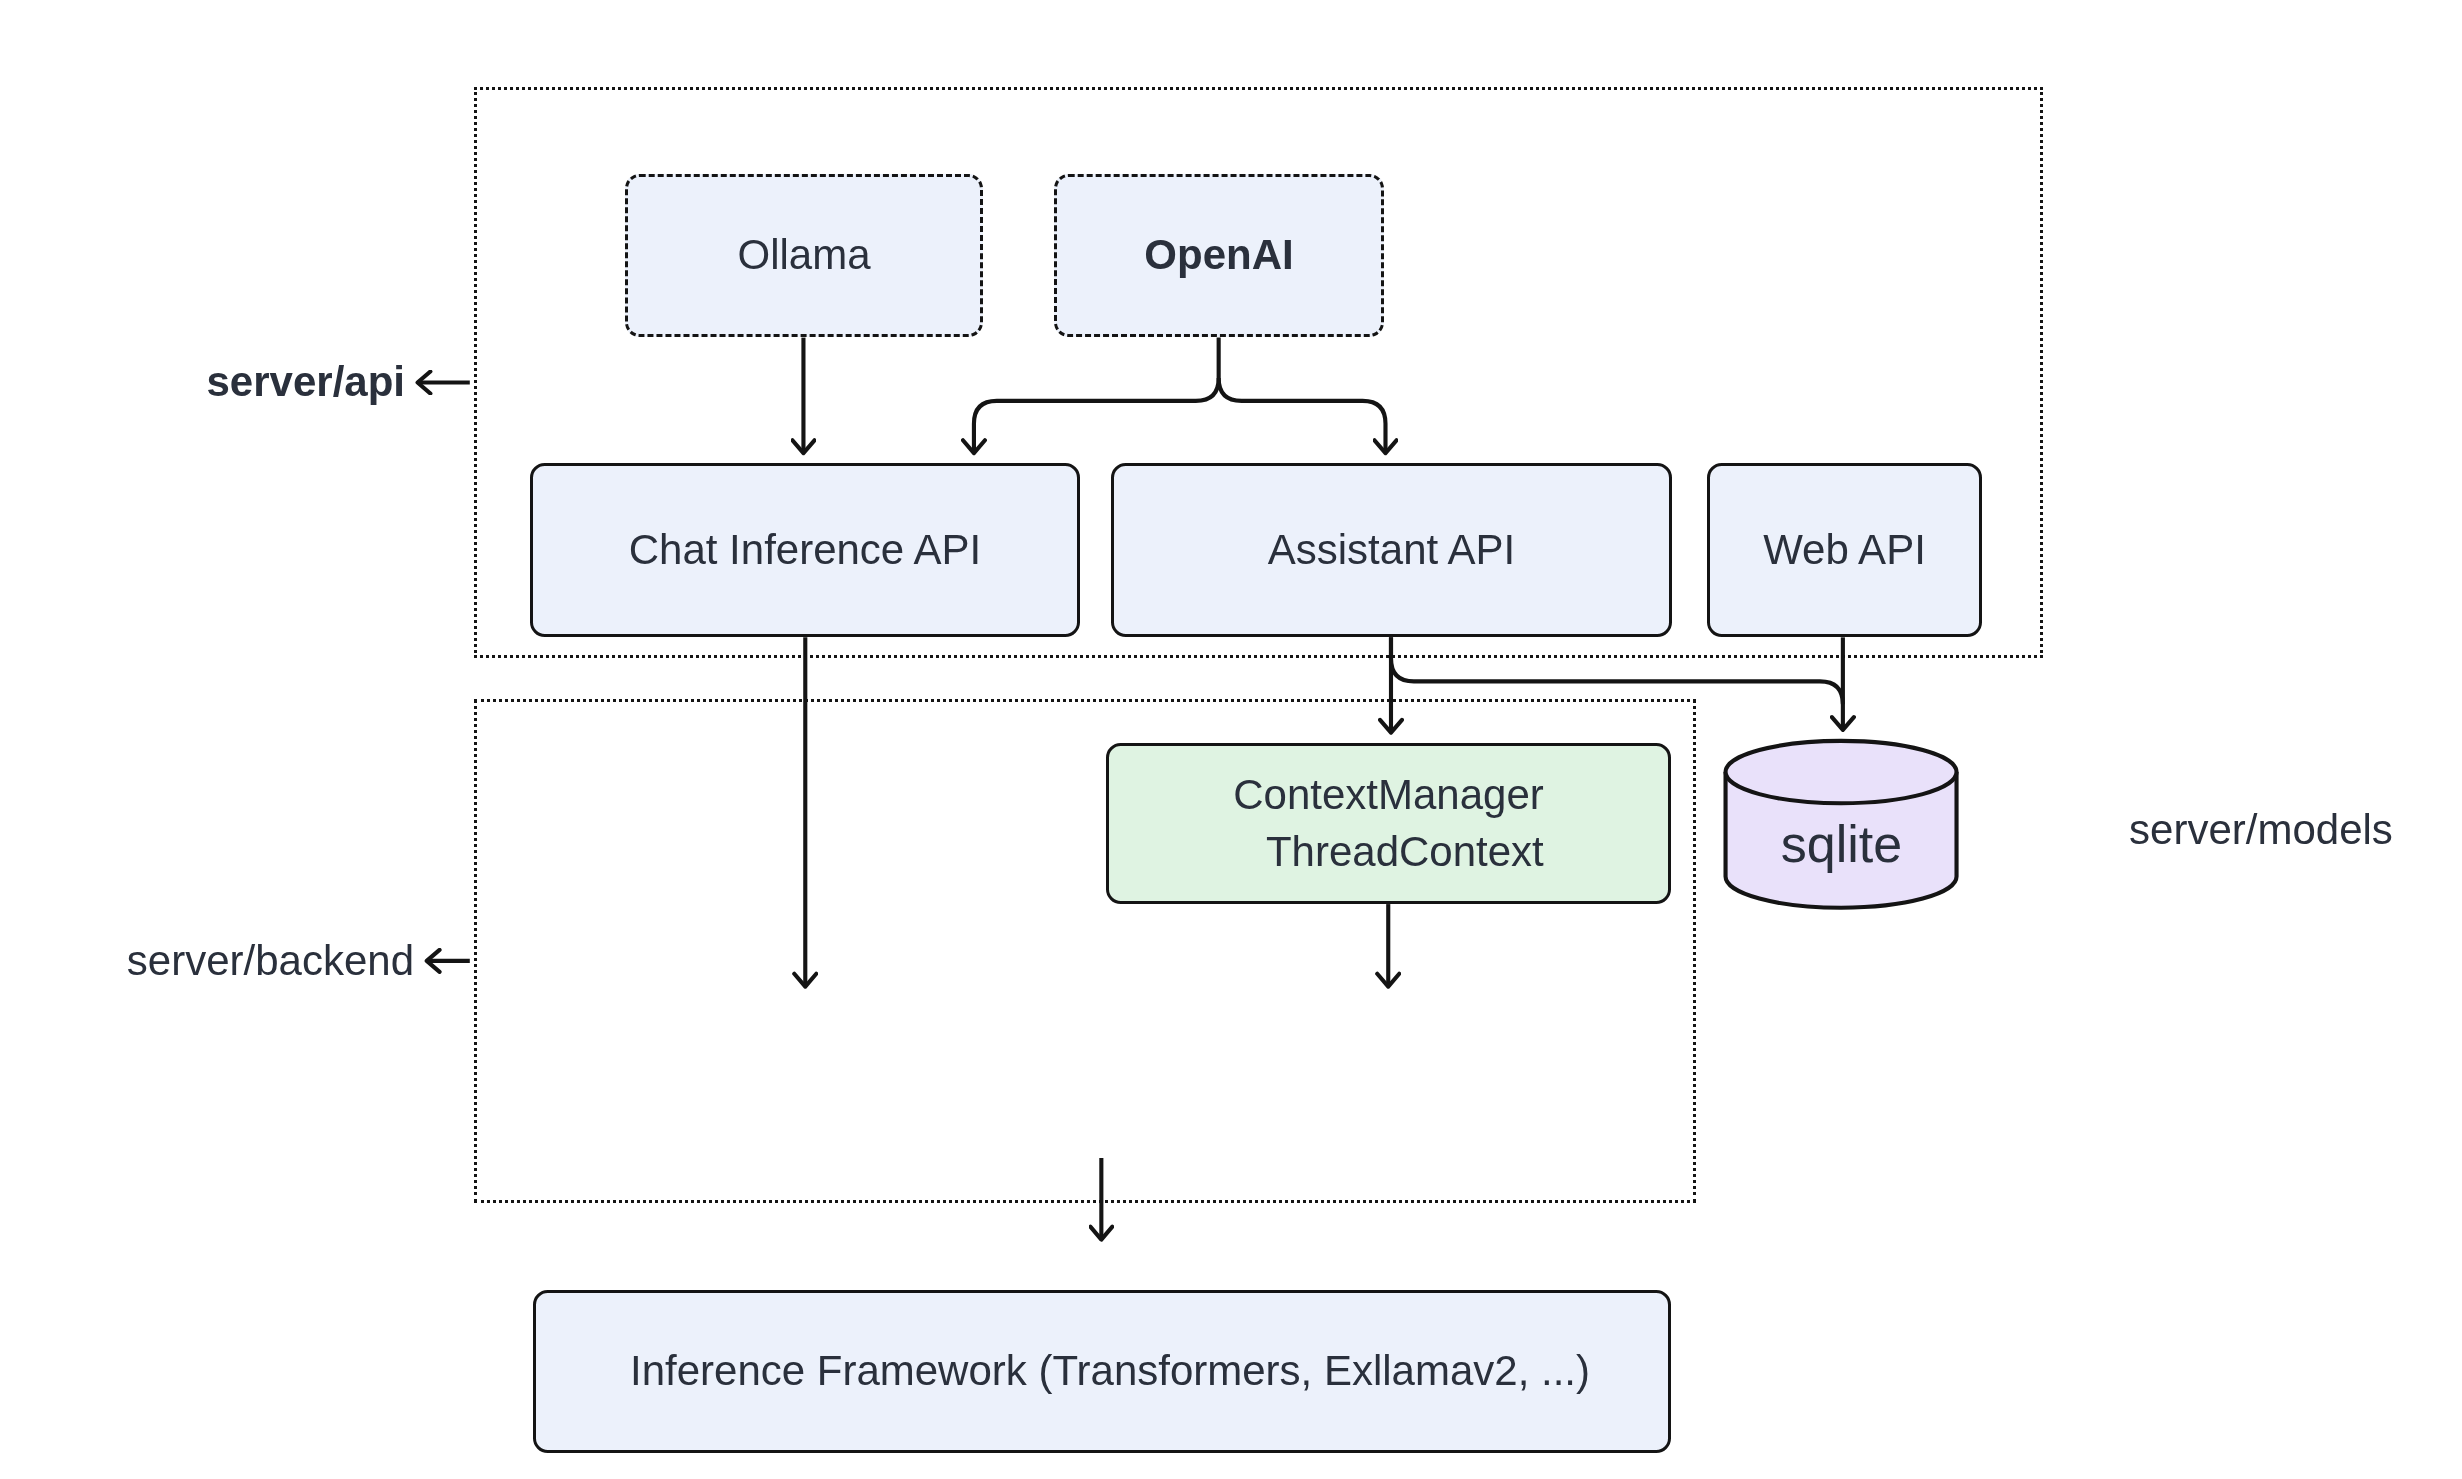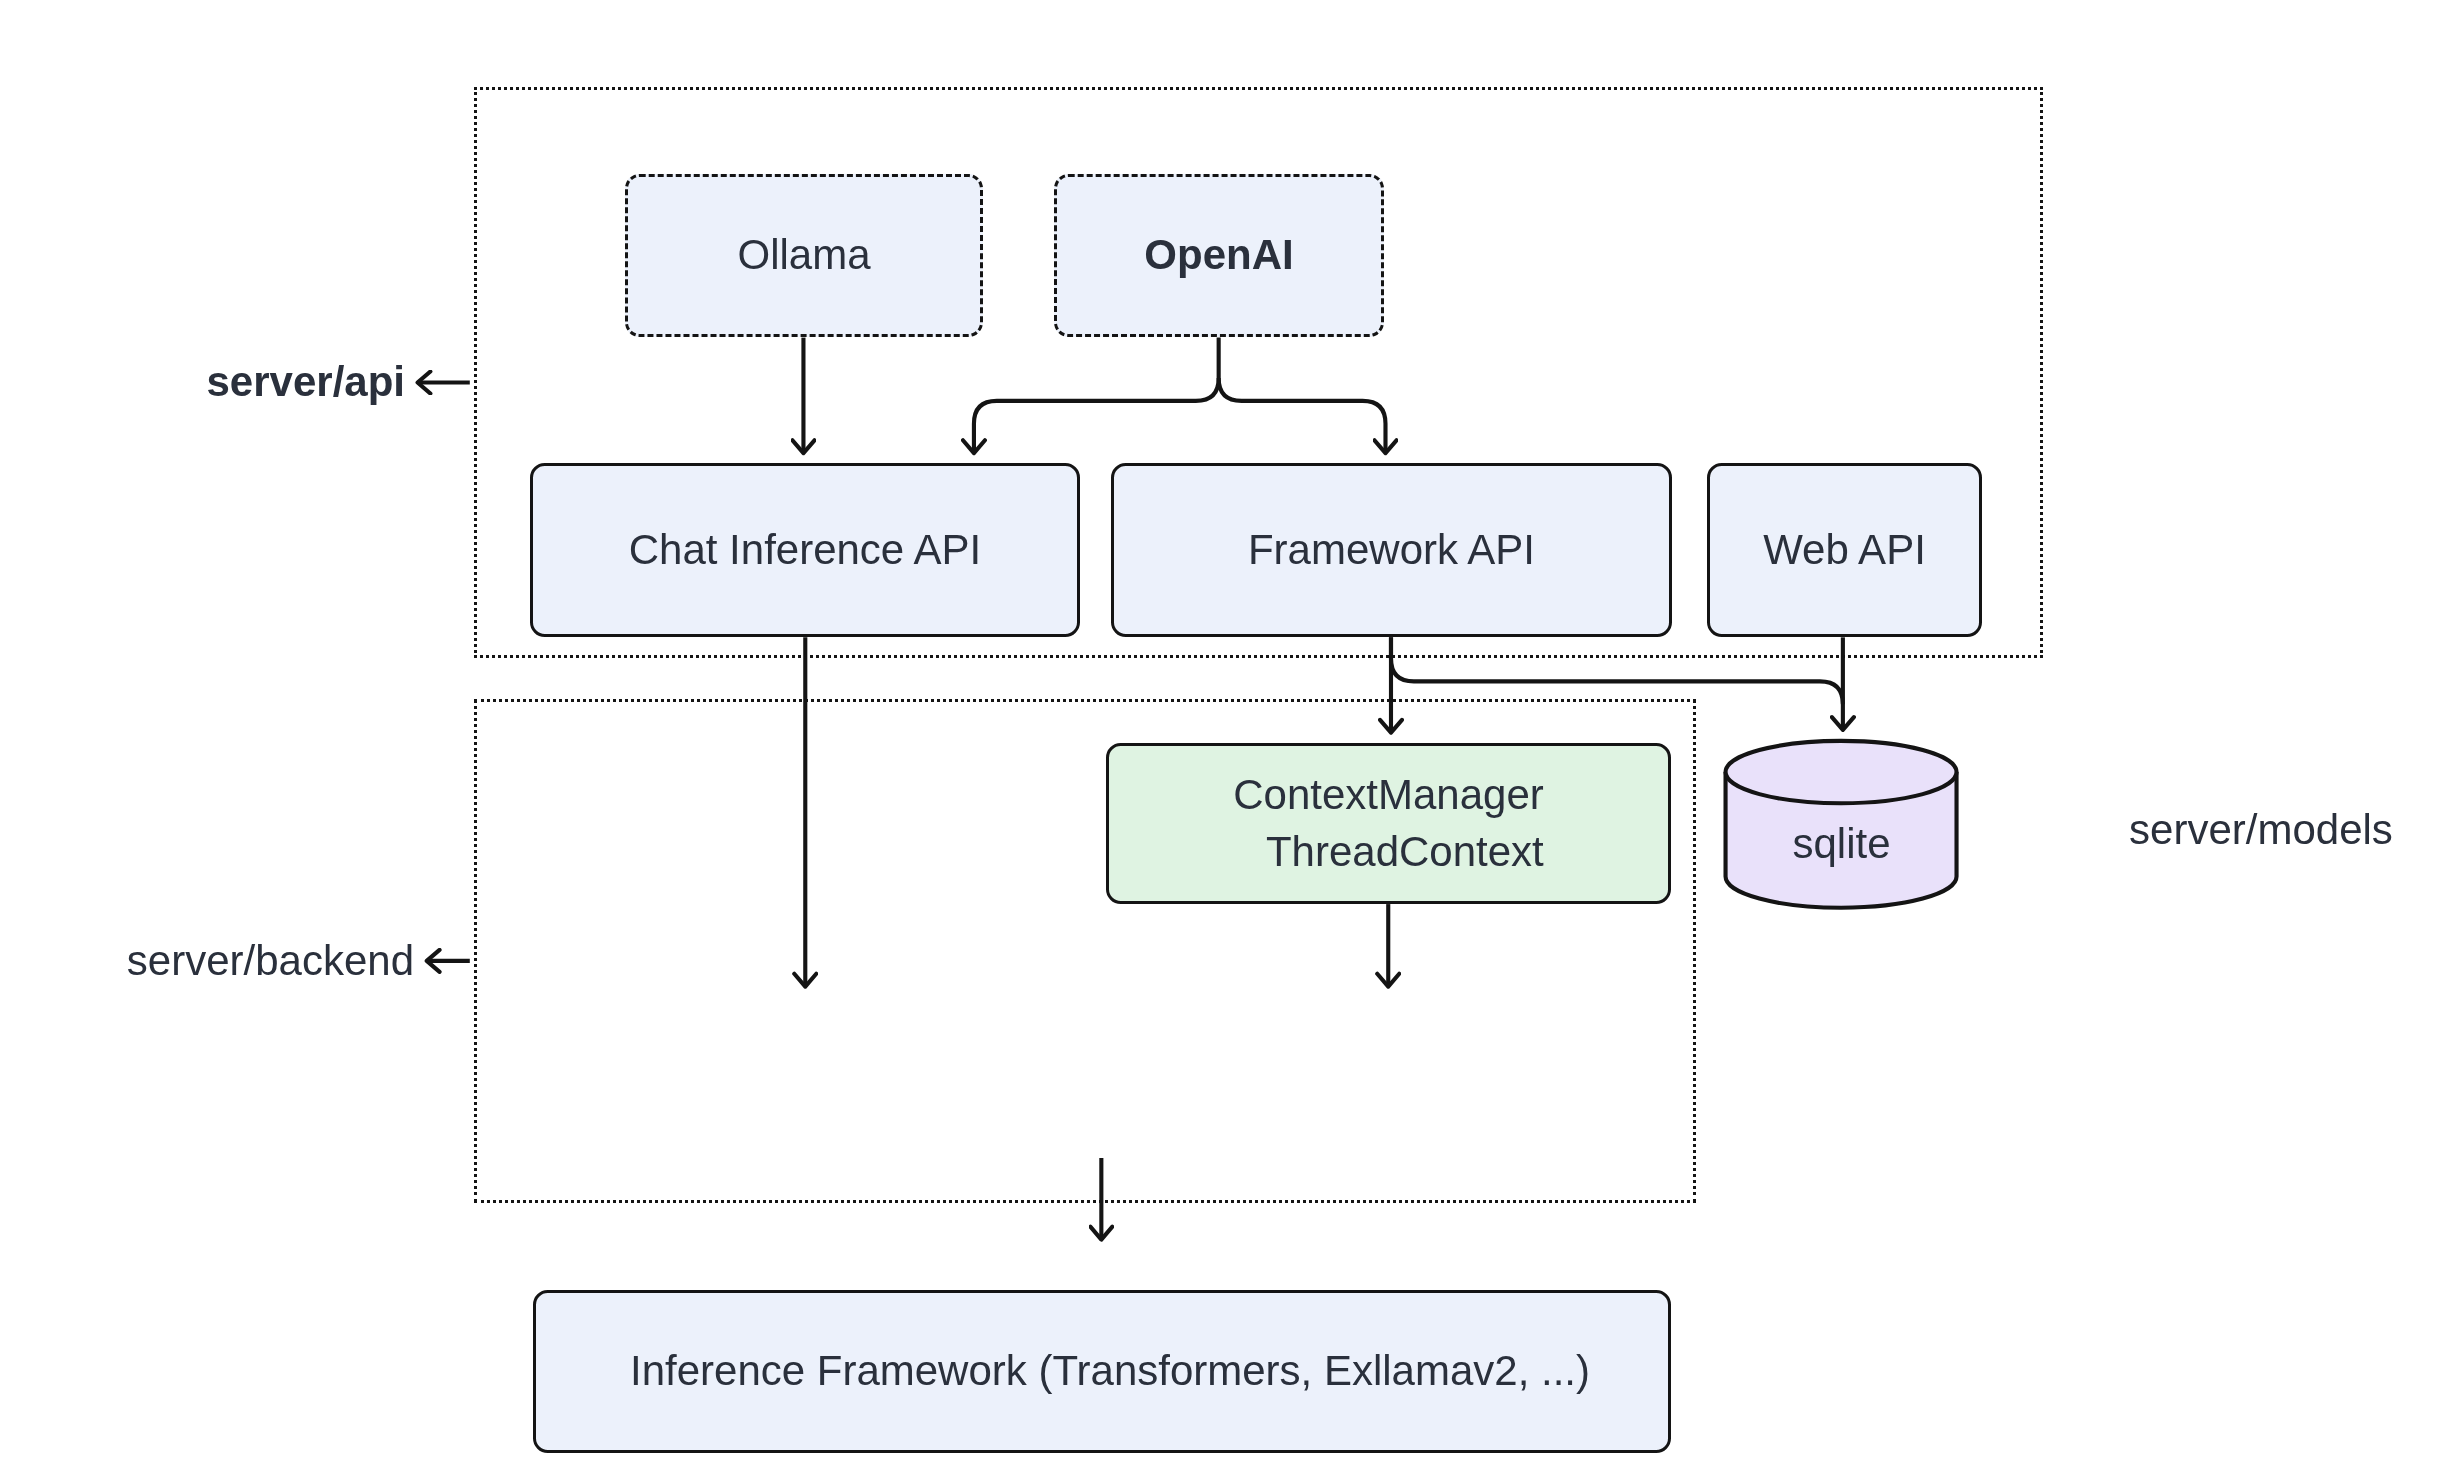--- a/index.html
+++ b/index.html
@@ -64,21 +64,21 @@
     white-space: nowrap;
   }
   .label-api     { left: 124px;  top: 359px;  width: 275px; text-align: right; font-weight: bold; }
   .label-backend { left: 78px;   top: 938px; width: 330px; text-align: right; }
   .label-models  { left: 2058px; top: 807px;  width: 394px; text-align: center; }
 
   .sqlite-label {
     position: absolute;
     left: 1720px; top: 816px; width: 231px; height: 55px;
     display: flex; align-items: center; justify-content: center;
-    font-size: 42px;
+    font-size: 52px;
     z-index: 2;
   }
   .edge { stroke: #141414; stroke-width: 4.5; fill: none; }
 </style>
 </head>
 <body>
 
 <div class="stage">
 
   <div class="group group-api"></div>
@@ -113,21 +113,21 @@
   <div class="node dashed blue node-ollama">
     <span>Ollama</span>
   </div>
   <div class="node dashed blue node-openai">
     <span>OpenAI</span>
   </div>
   <div class="node blue node-chat">
     <span>Chat Inference API</span>
   </div>
   <div class="node blue node-assistant">
-    <span>Framework API</span>
+    <span>Assistant API</span>
   </div>
   <div class="node blue node-web">
     <span>Web API</span>
   </div>
   <div class="node green node-context">
     <span>ContextManager
 ThreadContext</span>
   </div>
   <div class="node blue node-inference">
     <span>Inference Framework (Transformers, Exllamav2, ...)</span>

